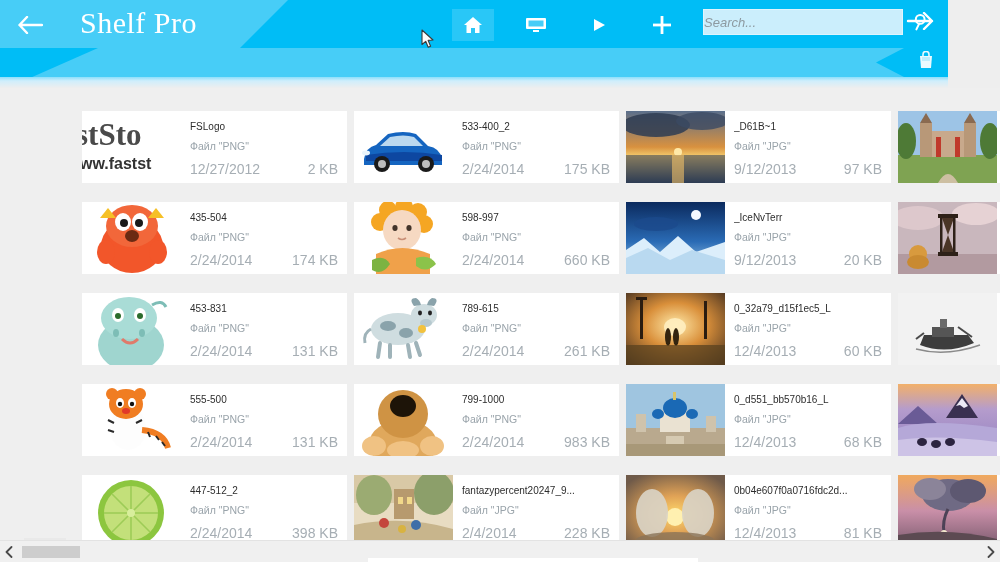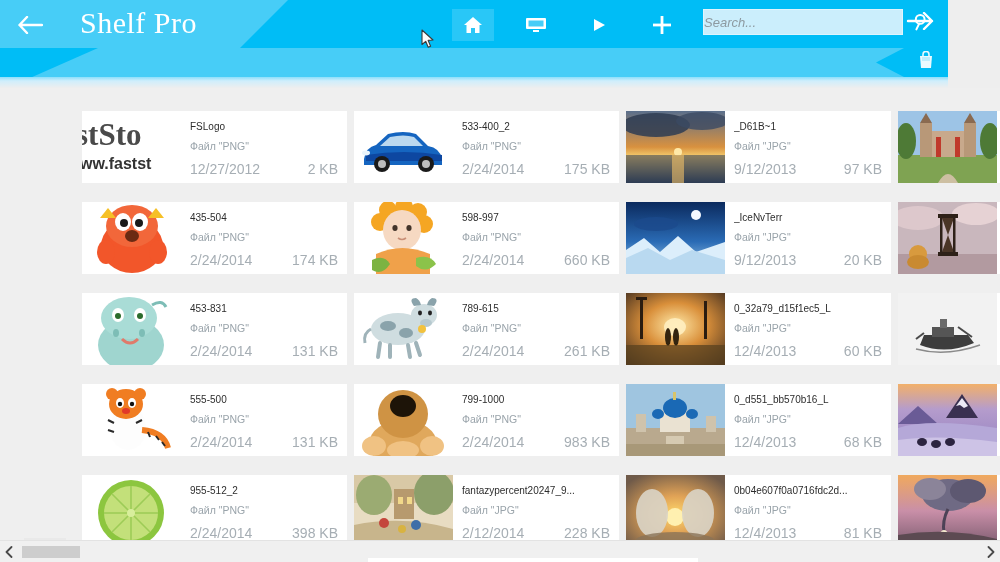--- a/index.html
+++ b/index.html
@@ -395,21 +395,21 @@
               <path d="M49 38 L68 57"></path>
                 <path d="M49 38 L49 65"></path>
                 <path d="M49 38 L30 57"></path>
               <path d="M49 38 L22 38"></path>
                 <path d="M49 38 L30 19"></path>
             </g>
             <circle cx="49" cy="38" r="4" fill="#d8ee9c"></circle>
           </svg>
         </div>
         <div class="meta">
-          <div class="fname">955-512_2</div>
+          <div class="fname">447-512_2</div>
           <div class="ftype">Файл "PNG"</div>
           <div class="frow">
             <span>2/24/2014</span>
             <span>398 KB</span>
           </div>
         </div>
       </div>
     </div>
 
     <div class="column">
@@ -536,21 +536,21 @@
             <path d="M0 50 q50 -10 99 4 L99 72 L0 72 Z" fill="#c8b58c"></path>
             <circle cx="30" cy="48" r="5" fill="#c4463c"></circle>
             <circle cx="62" cy="50" r="5" fill="#3f6ea8"></circle>
             <circle cx="48" cy="54" r="4" fill="#d8b341"></circle>
           </svg>
         </div>
         <div class="meta">
           <div class="fname">fantazypercent20247_9...</div>
           <div class="ftype">Файл "JPG"</div>
           <div class="frow">
-            <span>2/12/2014</span>
+            <span>2/4/2014</span>
             <span>228 KB</span>
           </div>
         </div>
       </div>
     </div>
 
     <div class="column">
 
       <div class="card">
         <div class="thumb">

